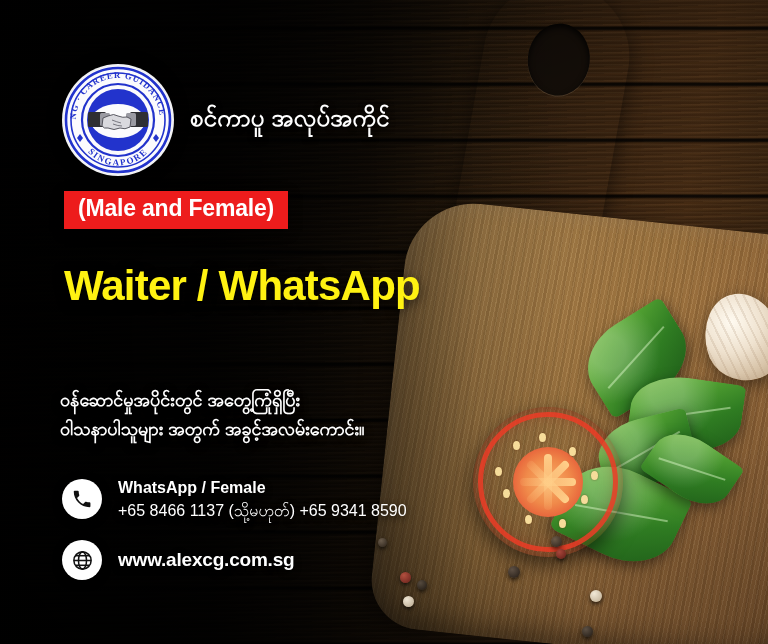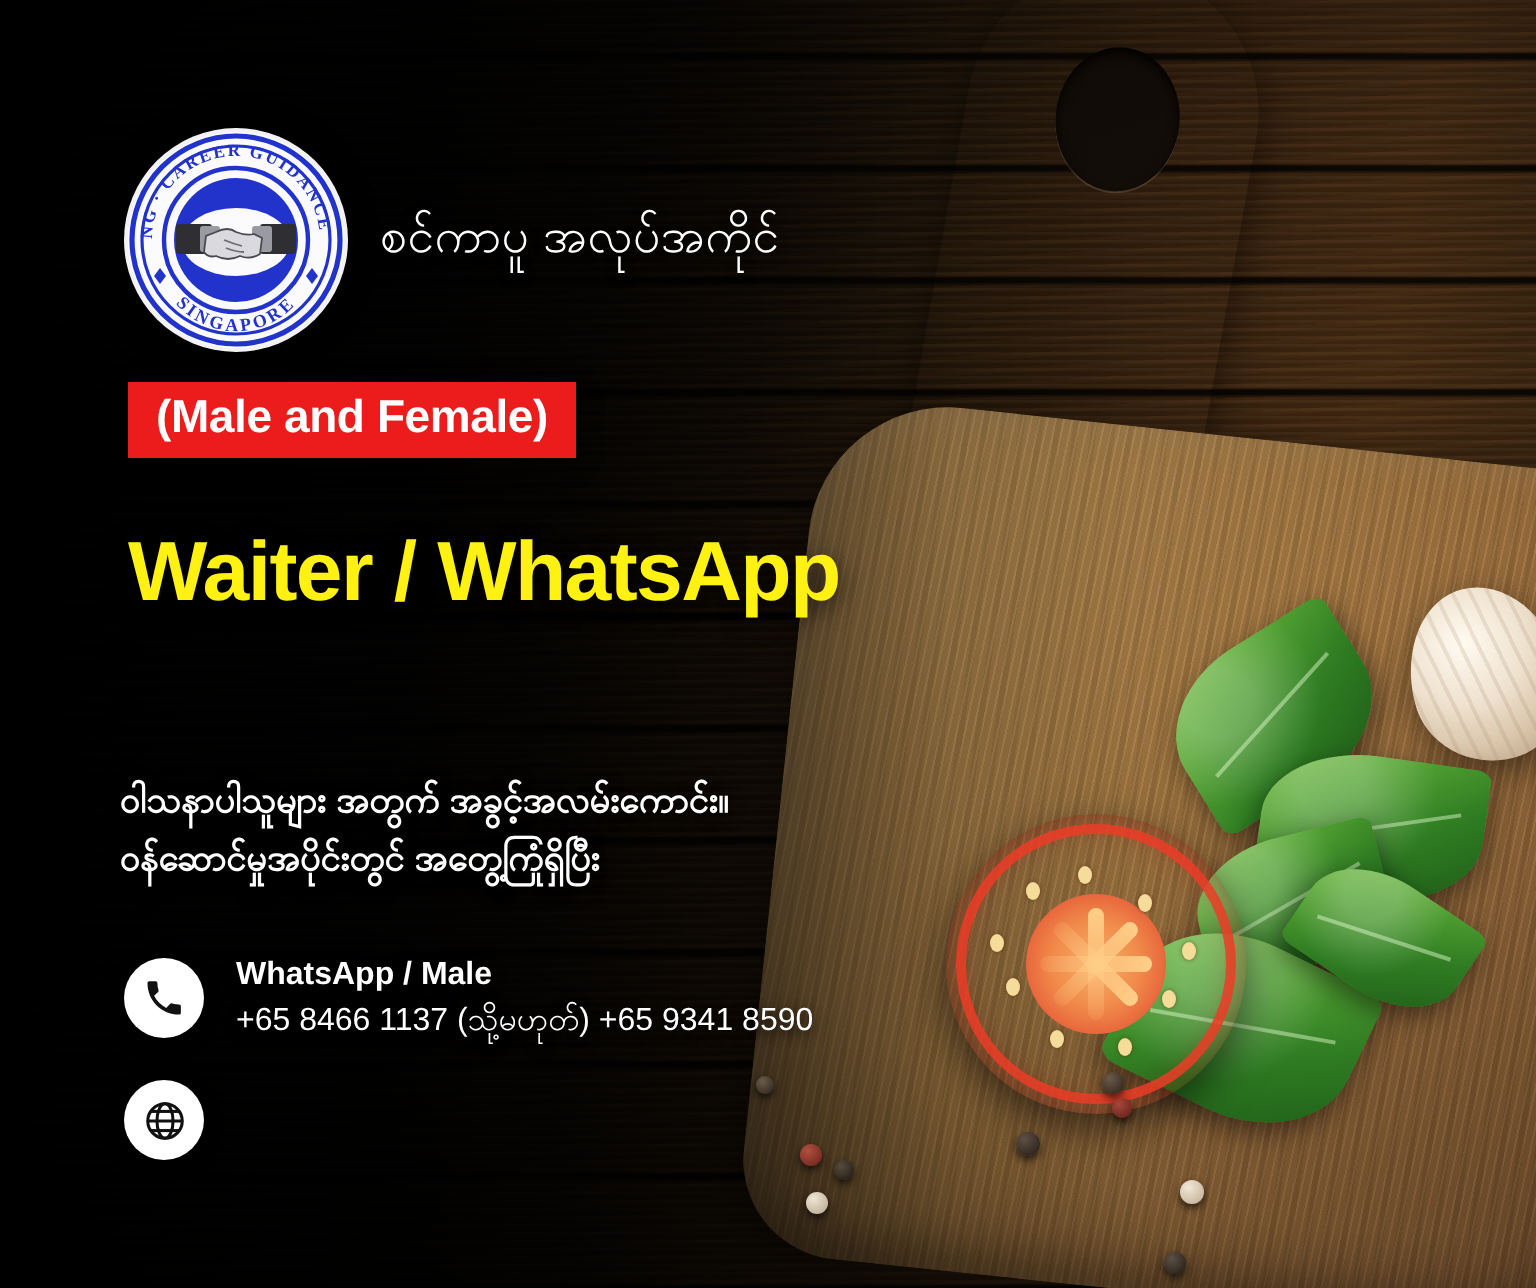--- a/index.html
+++ b/index.html
@@ -121,21 +121,21 @@
 
   
   .content{position:absolute;left:0;top:0;width:768px;height:644px;}
 
   
   .brandrow{position:absolute;left:62px;top:64px;display:flex;align-items:center;gap:16px;}
   .logo{position:relative;width:112px;height:112px;border-radius:50%;
         background:radial-gradient(circle,#fdfdfd 0%,#f2f2f4 70%,#e2e2e6 100%);
         box-shadow:0 0 14px rgba(0,0,0,.6);}
   .logo svg{display:block;}
-  .org-title{color:#ffffff;font-size:24px;font-weight:400;letter-spacing:.2px;
+  .org-title{color:#ffffff;font-size:24px;font-weight:700;letter-spacing:.2px;
              text-shadow:0 2px 6px rgba(0,0,0,.85);white-space:nowrap;}
 
   
   .badges{position:absolute;left:64px;top:191px;display:flex;align-items:center;}
   .badge-red{background:#ed1c1c;color:#ffffff;font-size:23px;font-weight:800;
              padding:5px 14px 7px 14px;letter-spacing:-.2px;line-height:1.12;
              box-shadow:0 3px 10px rgba(0,0,0,.55);}
   .badge-yellow{background:#ffe92e;color:#14100a;font-size:16px;font-weight:800;
                 padding:6px 13px 7px 13px;border-radius:8px;letter-spacing:-.1px;line-height:1.15;
                 box-shadow:0 3px 10px rgba(0,0,0,.5);}
@@ -259,42 +259,43 @@
 
     <div class="badges">
       <div class="badge-red">(Male and Female)</div>
     </div>
 
     <div class="headline">
       <span class="l2">Waiter / WhatsApp</span>
     </div>
 
     <div class="desc">
+      <span>ဝန်ဆောင်မှုအပိုင်းတွင် အတွေ့ကြုံရှိပြီး</span>
       <span>ဝါသနာပါသူများ အတွက် အခွင့်အလမ်းကောင်း။</span>
-      <span>ဝန်ဆောင်မှုအပိုင်းတွင် အတွေ့ကြုံရှိပြီး</span>
     </div>
 
     <div class="contact c-phone">
       <div class="cicon">
         <svg width="22" height="22" viewBox="0 0 24 24" fill="#111111">
           <path d="M6.6 10.8c1.4 2.8 3.8 5.2 6.6 6.6l2.2-2.2c.3-.3.7-.4 1.1-.2 1.2.4 2.4.6 3.7.6.6 0 1 .4 1 1V20c0 .6-.4 1-1 1C10.7 21 3 13.3 3 3.9c0-.6.4-1 1-1h3.4c.6 0 1 .4 1 1 0 1.3.2 2.5.6 3.7.1.4 0 .8-.2 1.1l-2.2 2.1z"></path>
         </svg>
       </div>
       <div class="ctext">
-        <div class="c-label">WhatsApp / Male</div>
+        <div class="c-label">WhatsApp / Female</div>
         <div class="c-value">+65 8466 1137 (သို့မဟုတ်) +65 9341 8590</div>
       </div>
     </div>
 
     <div class="contact c-web">
       <div class="cicon">
         <svg width="23" height="23" viewBox="0 0 24 24" fill="none" stroke="#111111" stroke-width="1.6">
           <circle cx="12" cy="12" r="9"></circle>
           <ellipse cx="12" cy="12" rx="4.2" ry="9"></ellipse>
           <line x1="3" y1="12" x2="21" y2="12"></line>
           <line x1="4.6" y1="7" x2="19.4" y2="7"></line>
           <line x1="4.6" y1="17" x2="19.4" y2="17"></line>
         </svg>
       </div>
+      <div class="ctext c-single">www.alexcg.com.sg</div>
     </div>
 
   </div>
 </div>
 
 </body></html>

